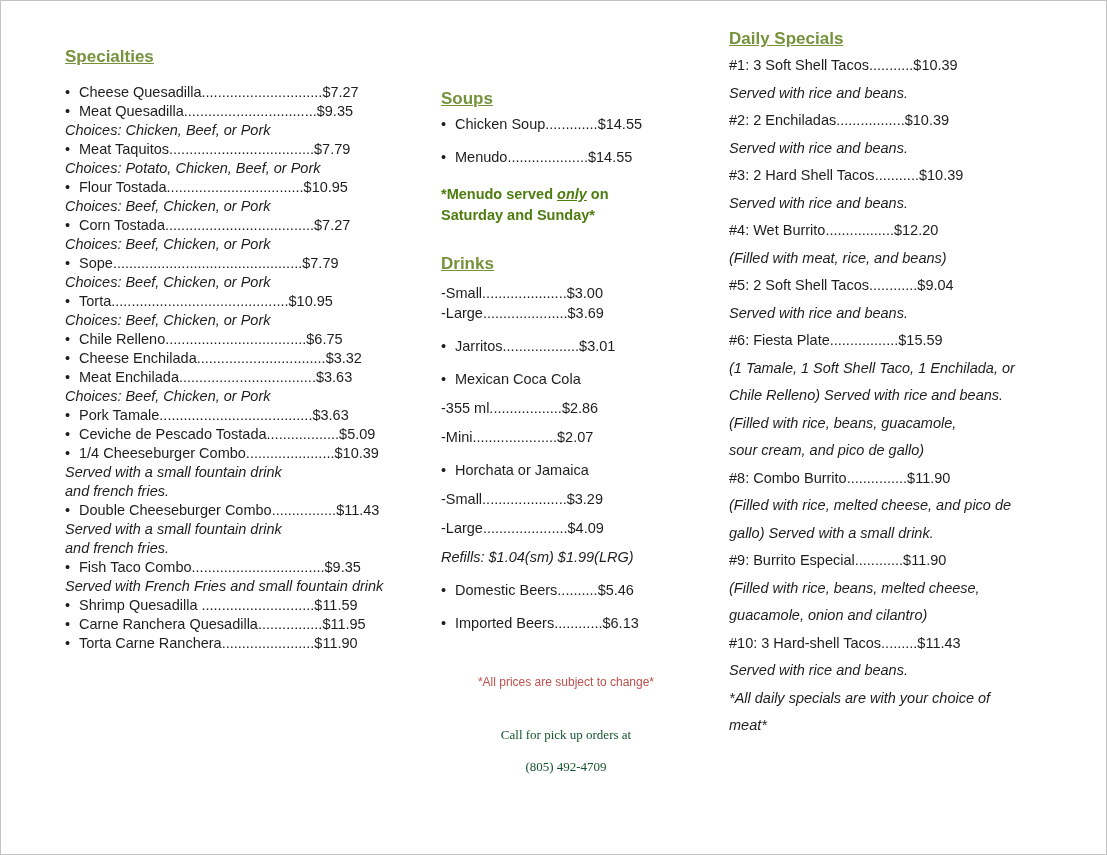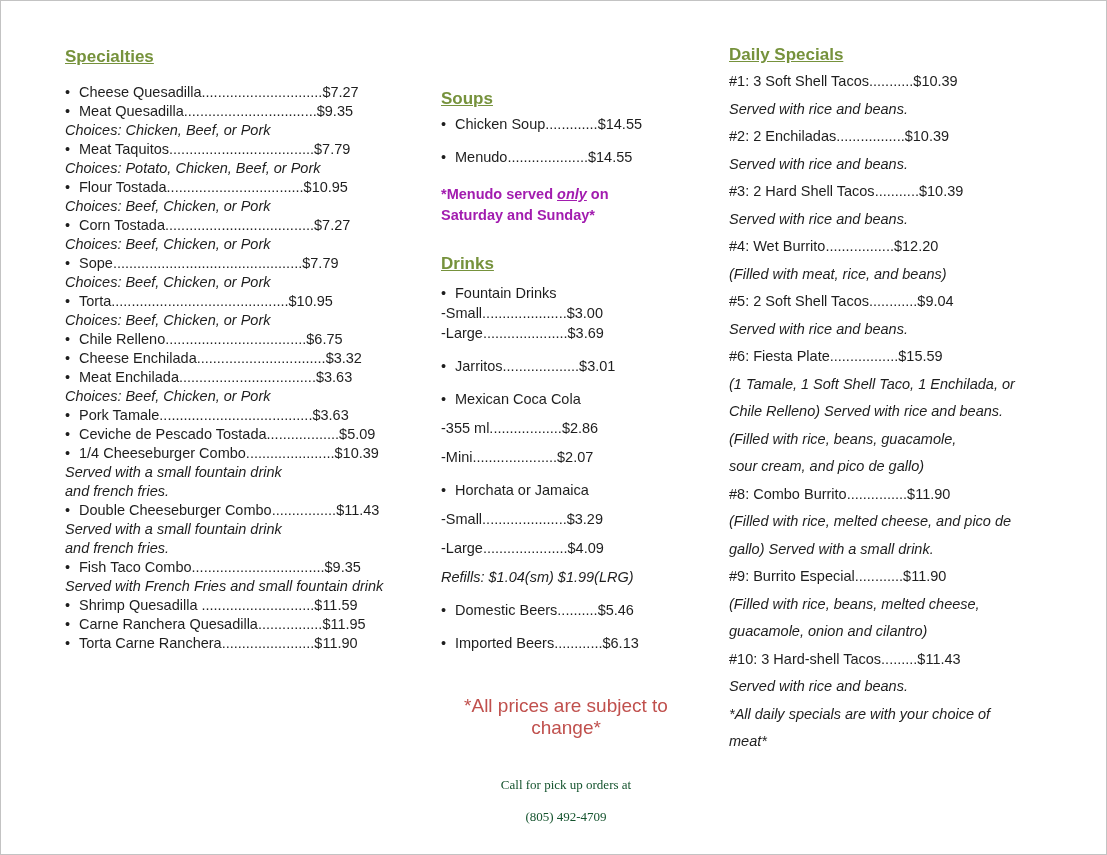--- a/index.html
+++ b/index.html
@@ -11,21 +11,21 @@
     background: #ffffff;
     border: 1px solid #c3c3c3;
     font-family: "Liberation Sans", "DejaVu Sans", sans-serif;
     color: #1e1e1e;
     overflow: hidden;
     padding-left: 44px;
   }
   .col { position: absolute; }
   .col1 { left: 64px;  top: 46px; width: 365px; }
   .col2 { left: 440px; top: 88px; width: 250px; }
-  .col3 { left: 728px; top: 44px; width: 345px; }
+  .col3 { left: 728px; top: 28px; width: 345px; }
 
   .heading {
     font-size: 17px;
     font-weight: 700;
     color: #76923C;
     text-decoration: underline;
     margin: 0;
   }
   .col1 .heading { margin-bottom: 16px; }
   .heading.soups { margin-bottom: 6px; }
@@ -41,33 +41,33 @@
 
   .col2 .ln { line-height: 19px; }
   .col2 .item { margin-top: 14px; }
   .col2 .sub { margin-top: 10px; }
   .col2 .subt { margin-top: 1px; }
   .col2 .italic { font-style: italic; margin-top: 10px; white-space: nowrap; }
   #soups-lines .item:first-child { margin-top: 2px; }
   #drinks-lines .item:first-child { margin-top: 4px; }
 
   .menudo {
-    color: #a21caf;
+    color: #4d7c0f;
     font-weight: 700;
     font-size: 14.5px;
     line-height: 21px;
     white-space: pre-line;
     margin: 17px 0 14px 0;
   }
   .menudo .em { font-style: italic; text-decoration: underline; }
 
   .disclaimer {
     color: #C0504D;
     text-align: center;
-    font-size: 19px;
+    font-size: 12px;
     margin: 42px 0 0 0;
   }
   .serif-note {
     font-family: "Liberation Serif", "DejaVu Serif", serif;
     color: #14532d;
     text-align: center;
     font-size: 13px;
   }
   .call  { margin: 38px 0 0 0; }
   .phone { margin: 16px 0 0 0; }
@@ -122,21 +122,20 @@
     <div id="soups-lines">
         <div class="ln item"><span class="bullet">•</span><span class="nm">Chicken Soup</span><span class="ldr">.............</span><span class="pr">$14.55</span></div>
         <div class="ln item"><span class="bullet">•</span><span class="nm">Menudo</span><span class="ldr">....................</span><span class="pr">$14.55</span></div>
       </div>
 
     <p class="menudo"><span>*Menudo served </span><span class="em">only</span><span> on
 Saturday and Sunday*</span></p>
 
     <h2 class="heading drinks">Drinks</h2>
     <div id="drinks-lines">
-        <div class="ln item"><span class="bullet">•</span><span class="nm">Fountain Drinks</span></div>
         <div class="ln subt"><span class="nm">-Small</span><span class="ldr">.....................</span><span class="pr">$3.00</span></div>
         <div class="ln subt"><span class="nm">-Large</span><span class="ldr">.....................</span><span class="pr">$3.69</span></div>
         <div class="ln item"><span class="bullet">•</span><span class="nm">Jarritos</span><span class="ldr">...................</span><span class="pr">$3.01</span></div>
         <div class="ln item"><span class="bullet">•</span><span class="nm">Mexican Coca Cola</span></div>
         <div class="ln sub"><span class="nm">-355 ml</span><span class="ldr">..................</span><span class="pr">$2.86</span></div>
         <div class="ln sub"><span class="nm">-Mini</span><span class="ldr">.....................</span><span class="pr">$2.07</span></div>
         <div class="ln item"><span class="bullet">•</span><span class="nm">Horchata or Jamaica</span></div>
         <div class="ln sub"><span class="nm">-Small</span><span class="ldr">.....................</span><span class="pr">$3.29</span></div>
         <div class="ln sub"><span class="nm">-Large</span><span class="ldr">.....................</span><span class="pr">$4.09</span></div>
         <div class="ln italic">Refills: $1.04(sm) $1.99(LRG)</div>

